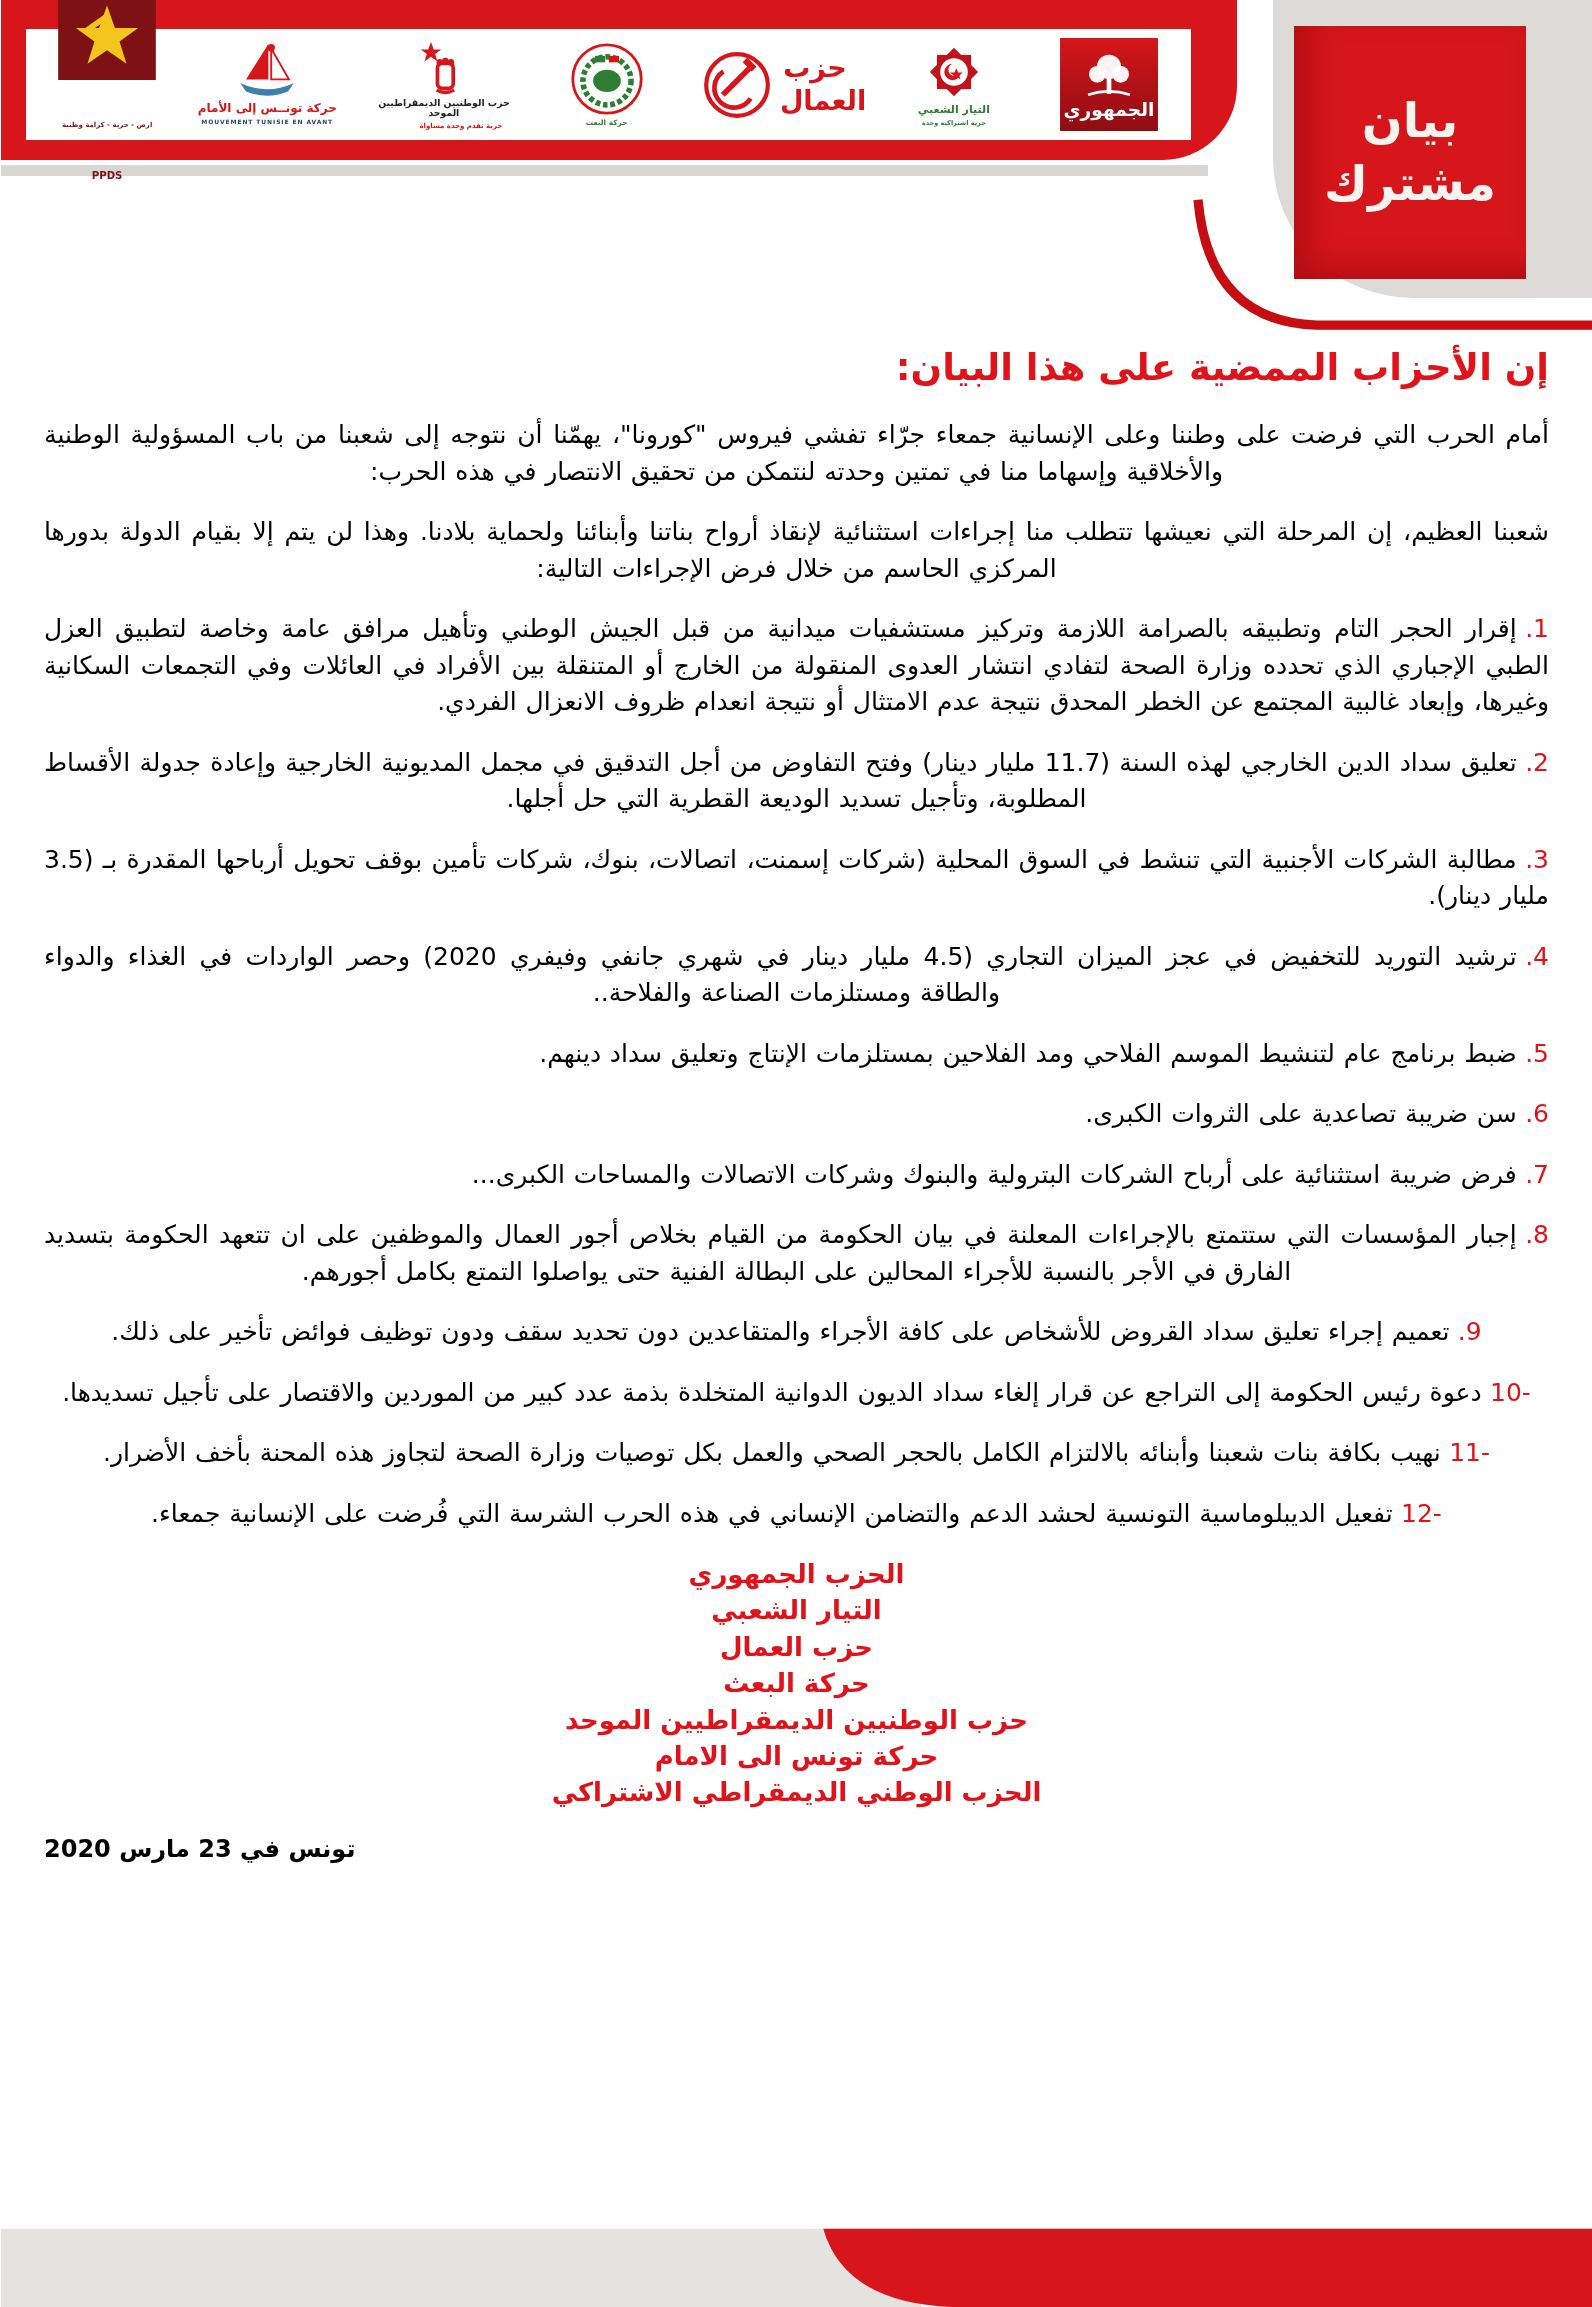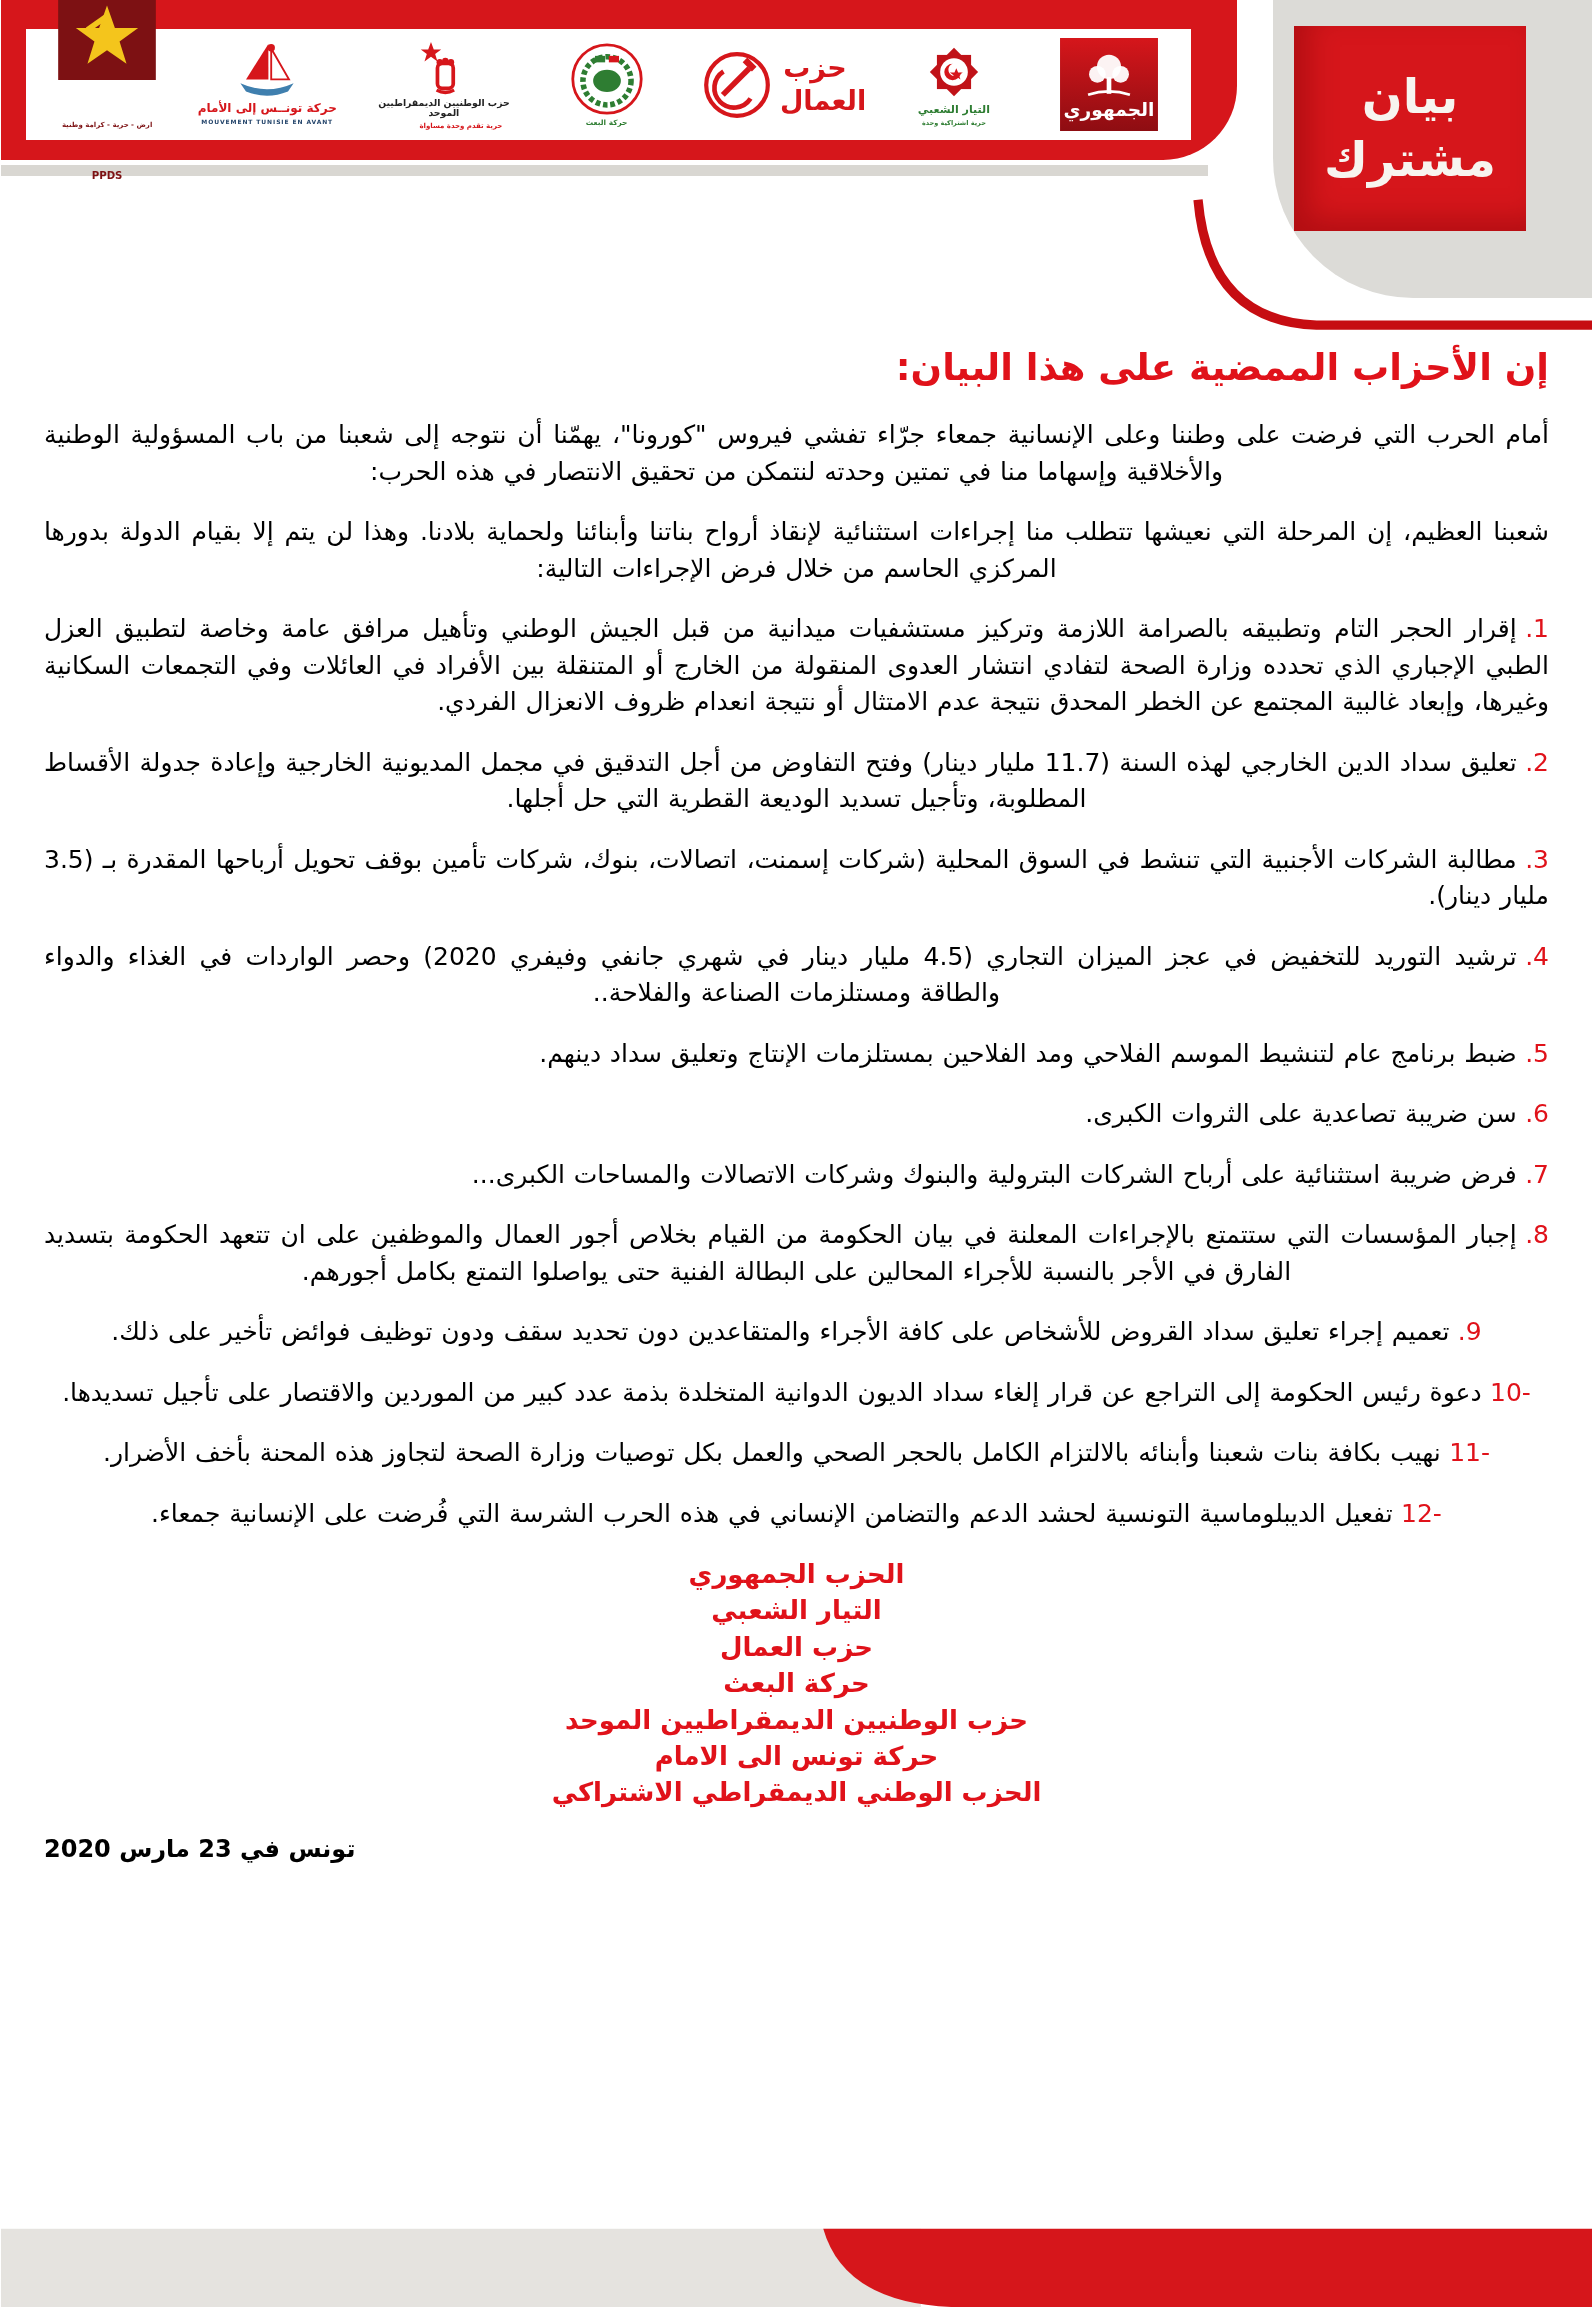--- a/index.html
+++ b/index.html
@@ -30,21 +30,21 @@
     justify-content:space-between;padding:0 28px;direction:ltr;
   }
   .logo{display:flex;flex-direction:column;align-items:center;justify-content:center;gap:2.8px;}
   .logo .cap{font-weight:bold;text-align:center;line-height:1.15;}
   .gray-panel{
     position:absolute;top:0;left:1273px;width:320px;height:298px;
     background:var(--panel-gray);border-bottom-left-radius:140px;
   }
   .accent-curve{position:absolute;top:0;left:1163px;width:430px;height:353px;pointer-events:none;}
   .banner-box{
-    position:absolute;top:25.6px;left:1294px;width:232px;height:205px;
+    position:absolute;top:25.6px;left:1294px;width:232px;height:253px;
     background:var(--band-red);
     box-shadow:inset 15px -12px 28px rgba(120,0,5,.38);
     display:flex;flex-direction:column;align-items:center;justify-content:center;
     color:#f7f4ef;font-weight:bold;font-size:48px;line-height:1.32;text-align:center;
   }
   
   .content{
     position:absolute;top:346px;right:44px;left:44px;direction:rtl;color:#000;
   }
   .title{

